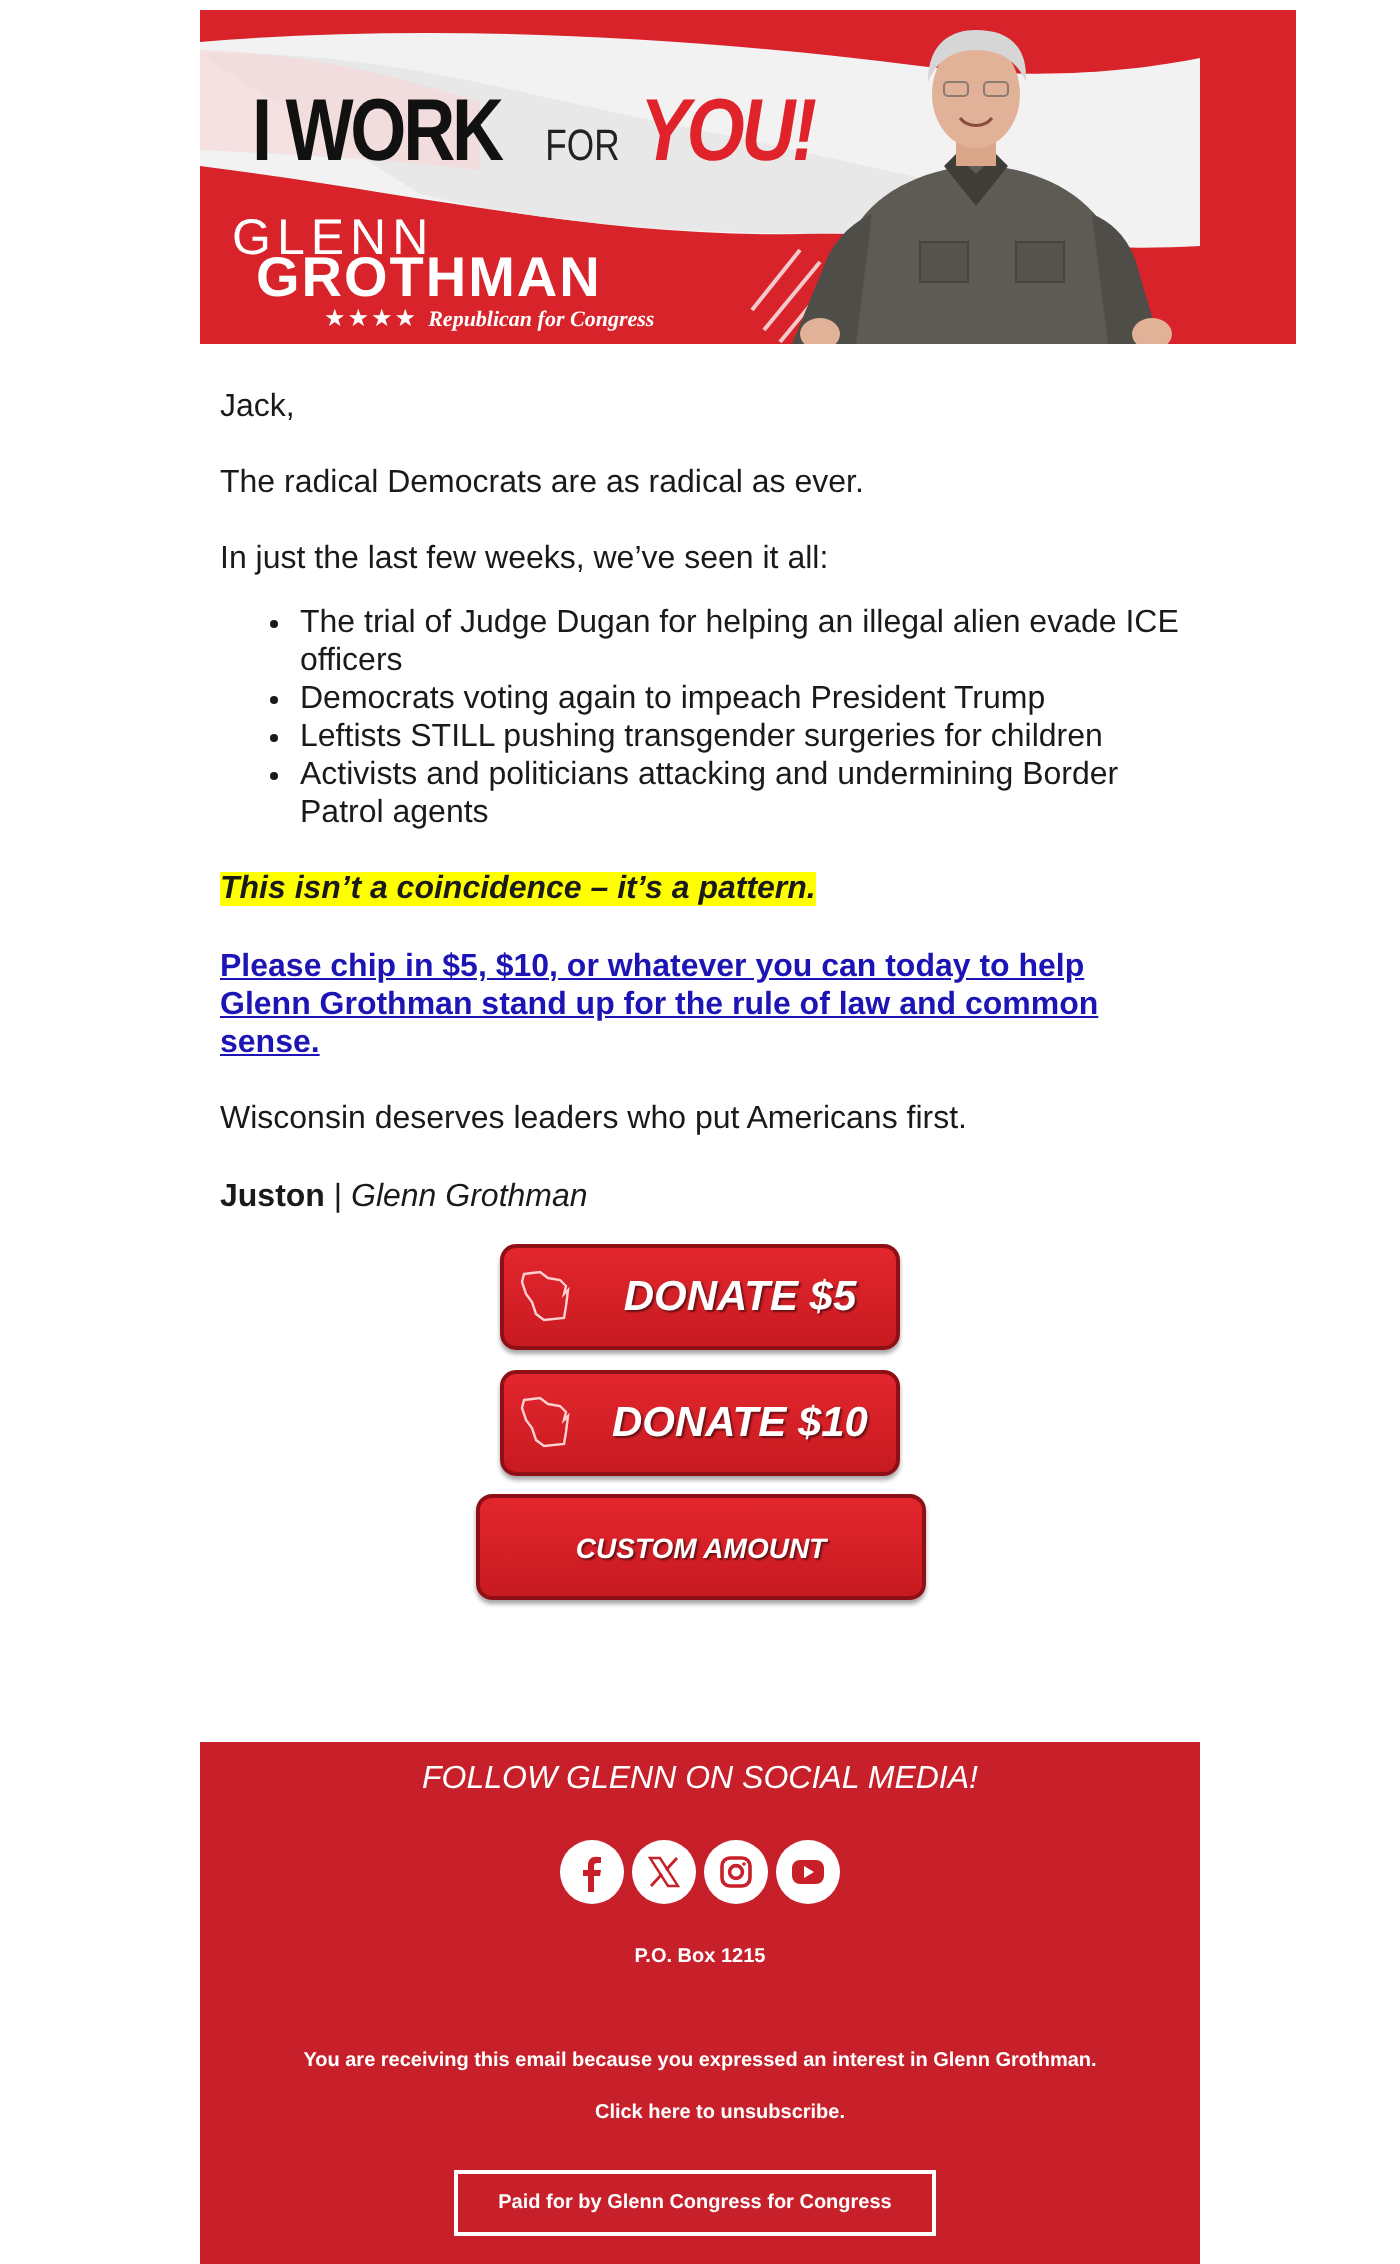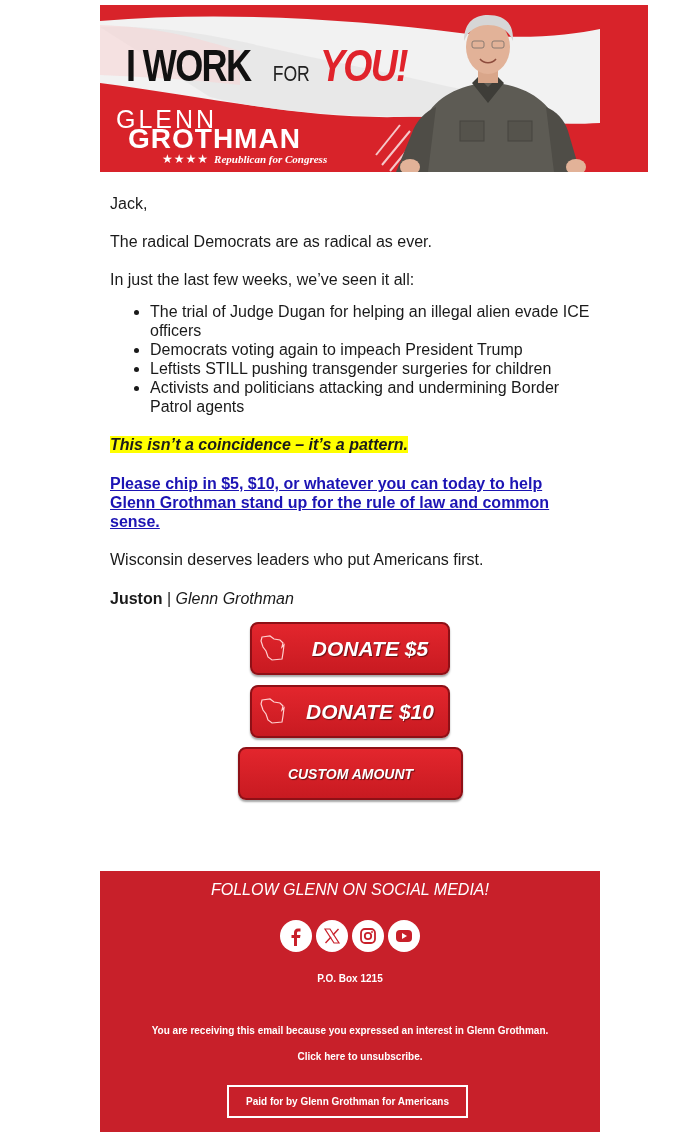--- a/index.html
+++ b/index.html
@@ -184,14 +184,14 @@
     </div>
   </div>
 
   <div class="addr">
     <div>P.O. Box 1215</div>
   </div>
 
   <div class="notice">You are receiving this email because you expressed an interest in Glenn Grothman.</div>
   <a class="unsub" href="#">Click here to unsubscribe.</a>
 
-  <div class="paid">Paid for by Glenn Grothman for Americans</div>
+  <div class="paid">Paid for by Glenn Congress for Congress</div>
 </div>
 
 </body></html>

